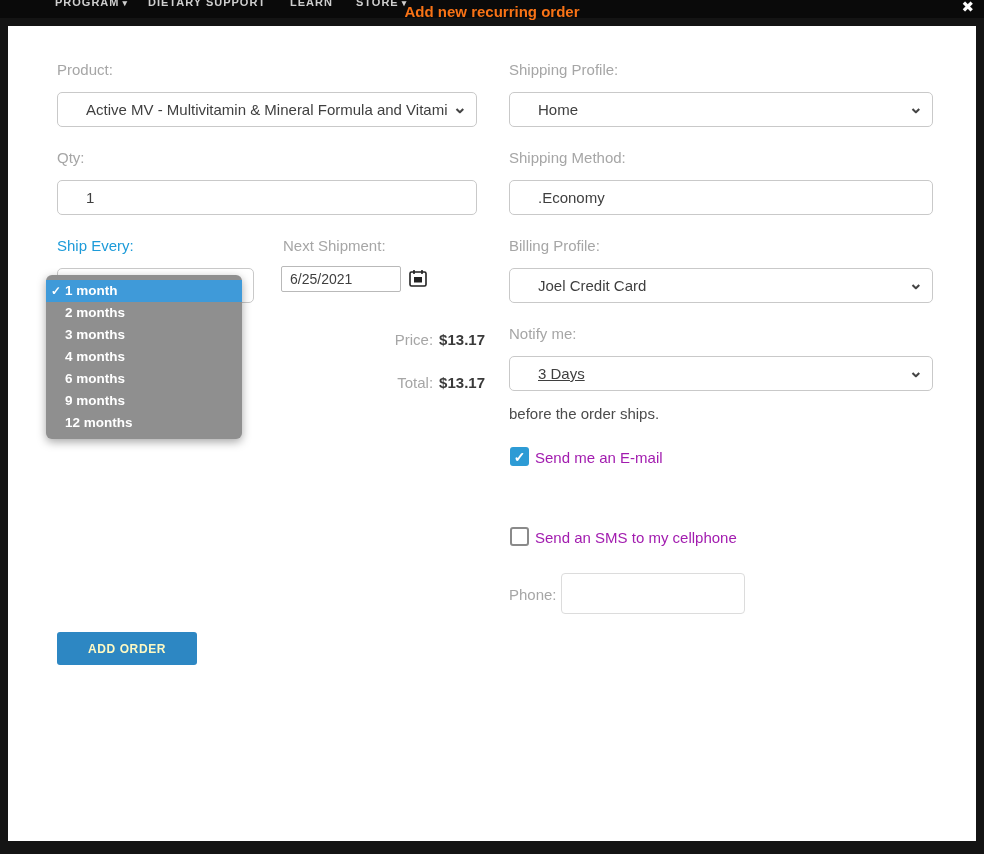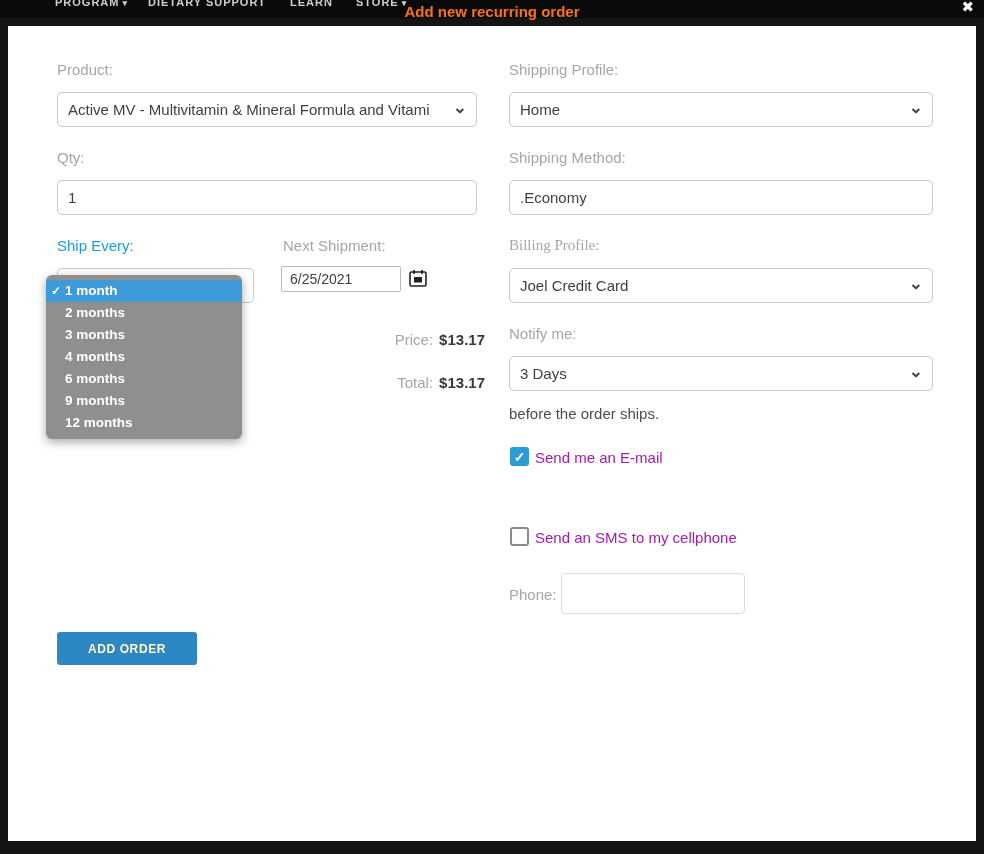--- a/index.html
+++ b/index.html
@@ -30,21 +30,21 @@
   .modal {
     position:absolute; left:8px; top:26px; width:968px; height:815px;
     background:#ffffff; z-index:4;
   }
   .lbl { position:absolute; font-size:15px; color:#a6a6a6; white-space:nowrap; }
   .lbl.blue { color:#1d9bd9; }
   .field, .sel {
     position:absolute; height:35px; background:#ffffff;
     border:1px solid #c9c9c9; border-radius:5px;
     font-size:15px; color:#3f3f3f; display:flex; align-items:center;
-    padding:0 30px 0 10px; white-space:nowrap; overflow:hidden;
+    padding:0 30px 0 28px; white-space:nowrap; overflow:hidden;
   }
   .field { padding-right:12px; }
   .sel { cursor:pointer; }
   .chev {
     position:absolute; right:9px; top:50%; transform:translateY(-62%);
     color:#444; font-size:17px; font-weight:bold; line-height:1;
   }
   
   .date-input {
     position:absolute; left:273px; top:240px; width:120px; height:26px;
@@ -183,28 +183,28 @@
   <div class="sel" style="left:501px; top:66px; width:424px;">
     <span>Home</span>
     <span class="chev">⌄</span>
   </div>
 
   <div class="lbl" style="left:501px; top:123px;">Shipping Method:</div>
   <div class="field" style="left:501px; top:154px; width:424px;">
     <span>.Economy</span>
   </div>
 
-  <div class="lbl" style="left:501px; top:211px;font-family:Liberation Serif, serif;">Billing Profile:</div>
+  <div class="lbl" style="left:501px; top:211px;">Billing Profile:</div>
   <div class="sel" style="left:501px; top:242px; width:424px;">
     <span>Joel Credit Card</span>
     <span class="chev">⌄</span>
   </div>
 
   <div class="lbl" style="left:501px; top:299px;">Notify me:</div>
-  <div class="sel" style="left:501px; top:330px; width:424px;">
+  <div class="sel" style="left:501px; top:330px; width:424px;text-decoration:underline;">
     <span>3 Days</span>
     <span class="chev">⌄</span>
   </div>
 
   <div class="plain-text" style="left:501px; top:379px;">before the order ships.</div>
 
   <div class="cbx checked" style="left:502px; top:421px;">
     <span>✓</span>
   </div>
   <div class="cbx-label" style="left:527px; top:423px;">Send me an E-mail</div>

